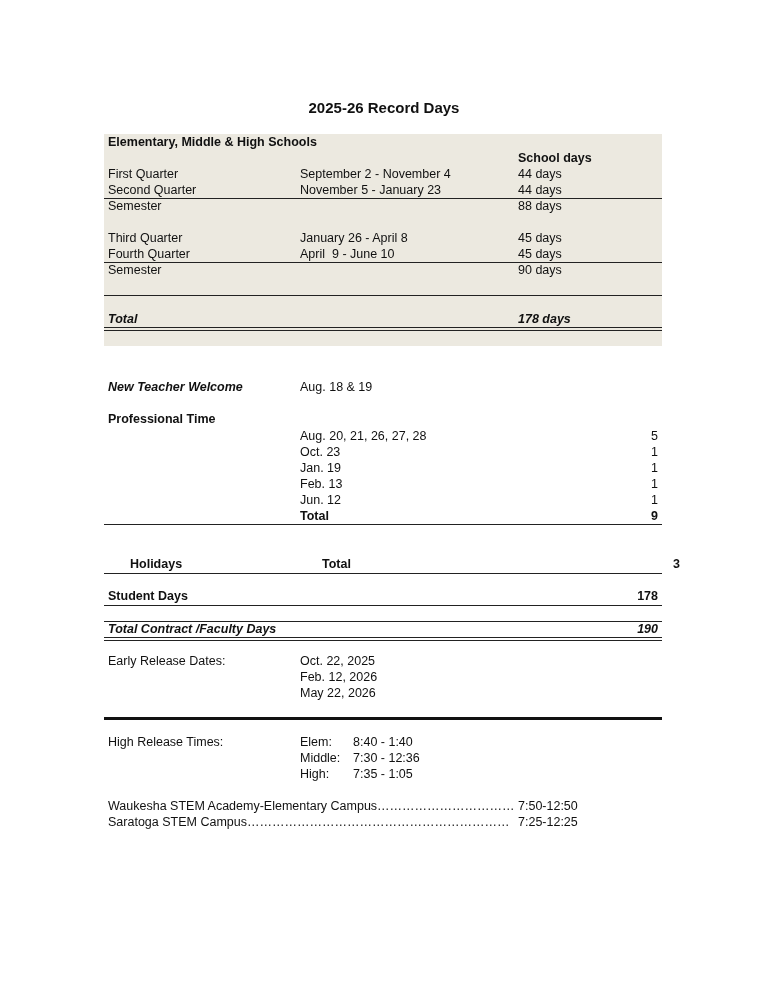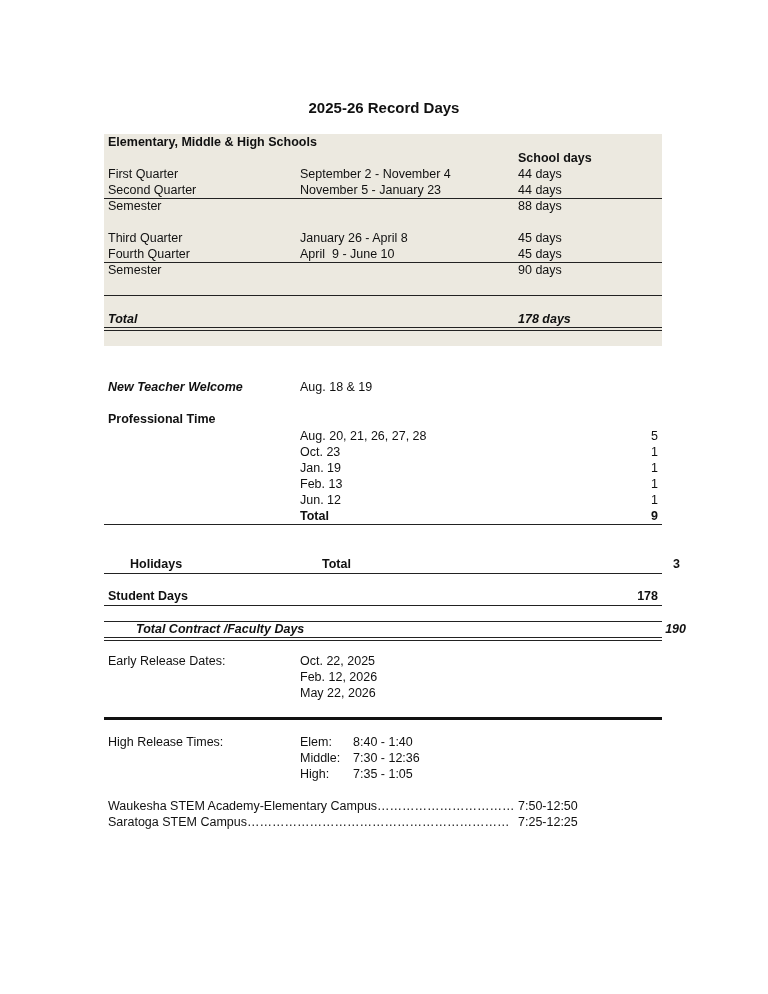--- a/index.html
+++ b/index.html
@@ -122,21 +122,21 @@
 </div>
 <div class="hline" style="top:573px;"></div>
 
 <div class="row" style="top:588px;">
   <span class="c1 b">Student Days</span>
   <span class="cr b">178</span>
 </div>
 <div class="hline" style="top:605px;"></div>
 
 <div class="hline" style="top:621px;"></div>
-<div class="row" style="top:621px;margin-left:28px;">
+<div class="row" style="top:621px;">
   <span class="c1 bi">Total Contract /Faculty Days</span>
   <span class="cr bi">190</span>
 </div>
 <div class="dline" style="top:637px;"></div>
 
 <div class="row" style="top:653px;">
   <span class="c1">Early Release Dates:</span>
   <span class="c2">Oct. 22, 2025</span>
 </div>
 <div class="row" style="top:669px;">

